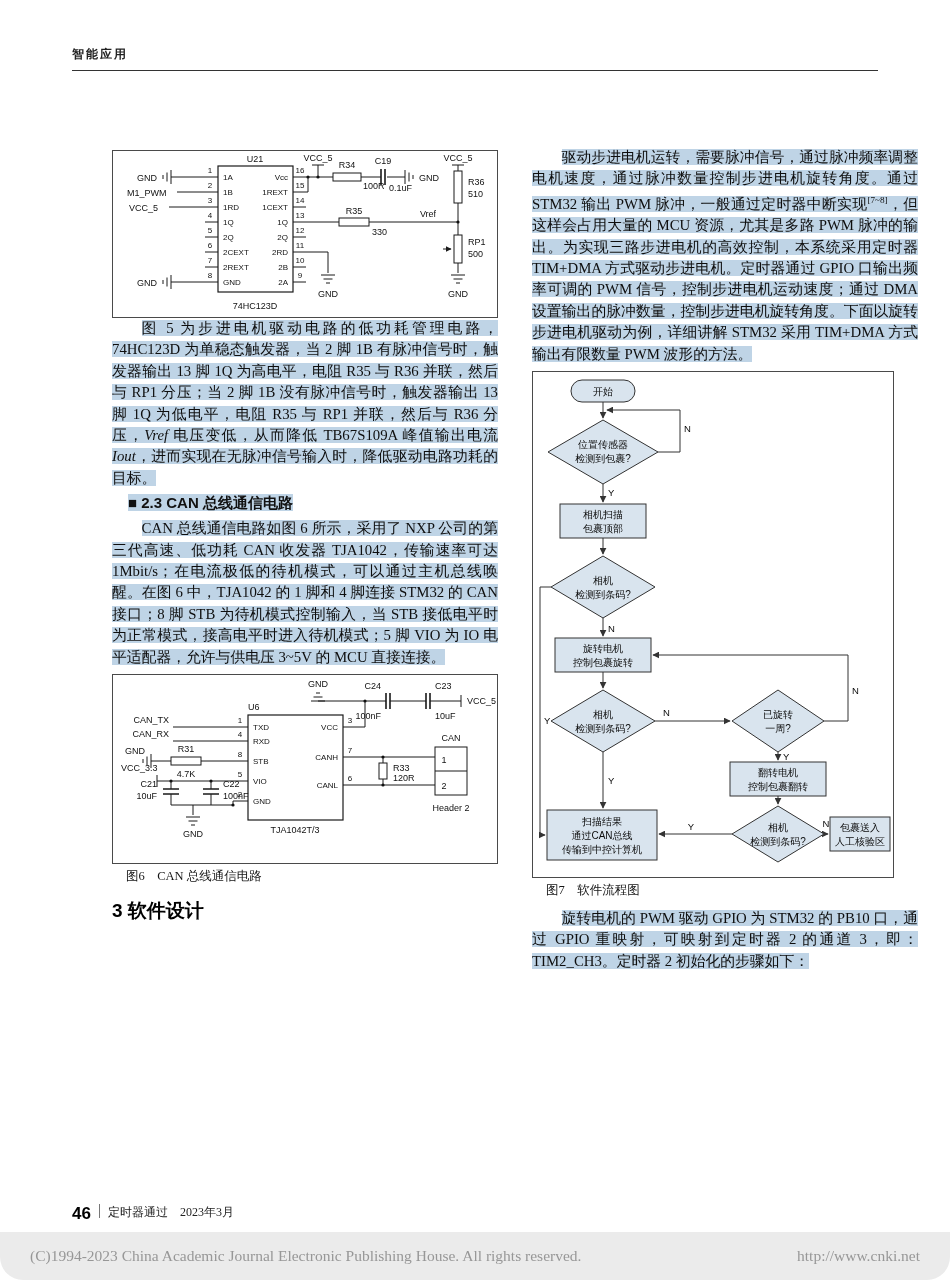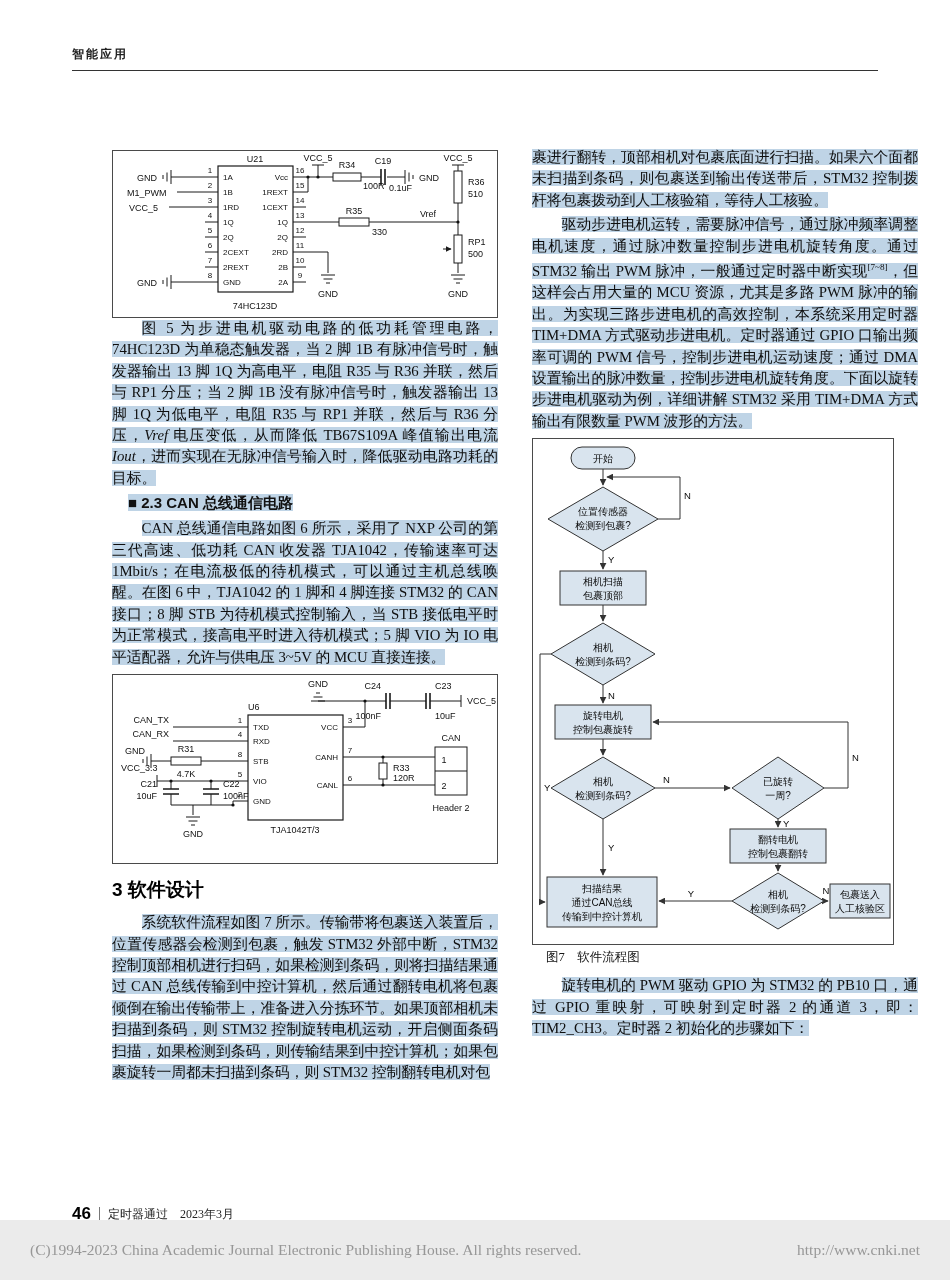--- a/index.html
+++ b/index.html
@@ -1,17 +1,17 @@
 <!DOCTYPE html>
 <html lang="zh"><head>
 <meta charset="utf-8">
 <style>
   html,body{margin:0;padding:0;background:#ffffff;}
   .page{position:relative;width:950px;height:1280px;background:#fff;overflow:hidden;
-        font-family:"Liberation Serif",serif;color:#111;}
+        font-family:"Liberation Serif",serif;color:#111;border-radius:23px;}
   
   .head-label{position:absolute;left:72px;top:46px;font-family:"Liberation Sans",sans-serif;
         font-size:12px;font-weight:bold;color:#222;letter-spacing:2px;}
   .head-rule{position:absolute;left:72px;top:70px;width:806px;border-top:1.5px solid #333;}
   
   .col{position:absolute;width:386px;margin-left:40px;}
   #colL{left:72px;top:150px;}
   #colR{left:492px;top:147px;}
   p.para{margin:0 0 3px 0;font-size:14.8px;line-height:21.4px;text-align:justify;color:#0e0e0e;}
   .indent{text-indent:2em;}
@@ -28,25 +28,25 @@
   .comp{fill:#fff;stroke:#1a1a1a;stroke-width:1;}
   .chip{fill:#fff;stroke:#1a1a1a;stroke-width:1.2;}
   .t9{font-family:"Liberation Sans",sans-serif;font-size:9px;fill:#111;}
   .t8{font-family:"Liberation Sans",sans-serif;font-size:8px;fill:#111;}
   .ft{font-family:"Liberation Sans",sans-serif;font-size:10px;fill:#0c0c0c;text-anchor:middle;}
   .fyn{font-family:"Liberation Sans",sans-serif;font-size:9.5px;fill:#0c0c0c;}
   .node{fill:#d9e4ee;stroke:#333;stroke-width:1;}
   .edge{stroke:#333;stroke-width:1;fill:none;}
   .dot{fill:#111;}
   
-  .footer{position:absolute;left:72px;top:1204px;display:flex;align-items:center;gap:8px;}
+  .footer{position:absolute;left:72px;top:1204px;display:flex;gap:8px;}
   .pgnum{font-family:"Liberation Sans",sans-serif;font-weight:bold;font-size:17px;color:#000;}
   .vr{width:0;height:14px;border-left:1px solid #777;}
   .journal{font-size:12px;color:#222;}
-  .cnki-bar{position:absolute;left:0;bottom:0;width:950px;height:60px;background:#ebebeb;
+  .cnki-bar{position:absolute;left:0;bottom:0;width:950px;height:48px;background:#ebebeb;
         display:flex;align-items:center;justify-content:space-between;box-sizing:border-box;
         padding:0 30px;color:#979797;font-size:15.5px;font-family:"Liberation Serif",serif;}
 </style>
 </head>
 <body>
 
 <div class="page">
 
   <div class="head-label">智能应用</div>
   <div class="head-rule"></div>
@@ -214,28 +214,27 @@
         <text class="t8" x="127" y="48" text-anchor="middle">1</text>
         <text class="t8" x="127" y="62" text-anchor="middle">4</text>
         <text class="t8" x="127" y="82" text-anchor="middle">8</text>
         <text class="t8" x="127" y="102" text-anchor="middle">5</text>
         <text class="t8" x="127" y="122" text-anchor="middle">2</text>
         <text class="t8" x="237" y="48" text-anchor="middle">3</text>
         <text class="t8" x="237" y="78" text-anchor="middle">7</text>
         <text class="t8" x="237" y="106" text-anchor="middle">6</text>
       </svg>
     </div>
+    <div class="caption">图6　CAN 总线通信电路</div>
 
     <div class="h3">3 软件设计</div>
 
-    <p class="para indent"><span class="hl">系统软件流程如图 7 所示。传输带将包裹送入装置后，位置传感器会检测到包裹，触发 STM32 外部中断，STM32 控制顶部相机进行扫码，如果检测到条码，则将扫描结果通过 CAN 总线传输到中控计算机，然后通过翻转电机将包裹倾倒在输出传输带上，准备进入分拣环节。如果顶部相机未扫描到条码，则 STM32 控制旋转电机运动，开启侧面条码扫描，如果检测到条码，则传输结果到中控计算机；如果包裹旋转一周都未扫描到条码，则 STM32 控制翻转电机对包</span></p>
   </div>
 
   <div class="col" id="colR">
-    <p class="para"><span class="hl">裹进行翻转，顶部相机对包裹底面进行扫描。如果六个面都未扫描到条码，则包裹送到输出传送带后，STM32 控制拨杆将包裹拨动到人工核验箱，等待人工核验。</span></p>
     <p class="para indent"><span class="hl"><span>驱动步进电机运转，需要脉冲信号，通过脉冲频率调整电机速度，通过脉冲数量控制步进电机旋转角度。通过 STM32 输出 PWM 脉冲，一般通过定时器中断实现</span><sup>[7~8]</sup><span>，但这样会占用大量的 MCU 资源，尤其是多路 PWM 脉冲的输出。为实现三路步进电机的高效控制，本系统采用定时器 TIM+DMA 方式驱动步进电机。定时器通过 GPIO 口输出频率可调的 PWM 信号，控制步进电机运动速度；通过 DMA 设置输出的脉冲数量，控制步进电机旋转角度。下面以旋转步进电机驱动为例，详细讲解 STM32 采用 TIM+DMA 方式输出有限数量 PWM 波形的方法。</span></span></p>
 
     <div class="figbox" style="width:360px;height:505px;margin-top:6px;">
       <svg viewBox="0 0 360 505" width="360" height="505">
         <defs>
           <marker id="arr7" viewBox="0 0 10 10" refX="9" refY="5" markerWidth="7" markerHeight="7" orient="auto">
               <path d="M0,0L10,5L0,10z" fill="#333"></path>
             </marker>
         </defs>
 

